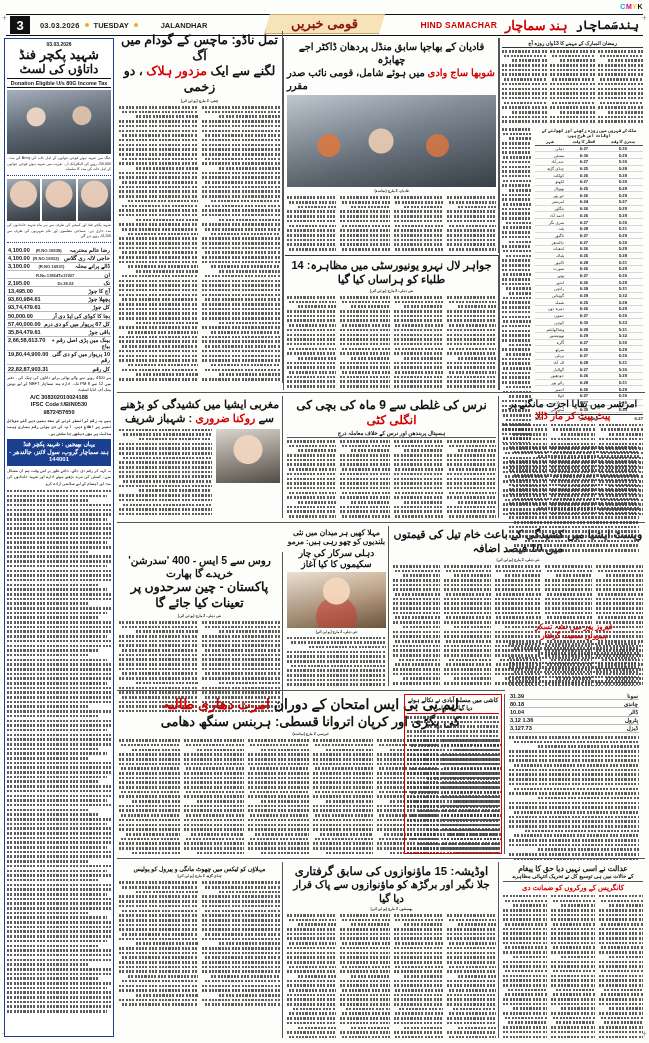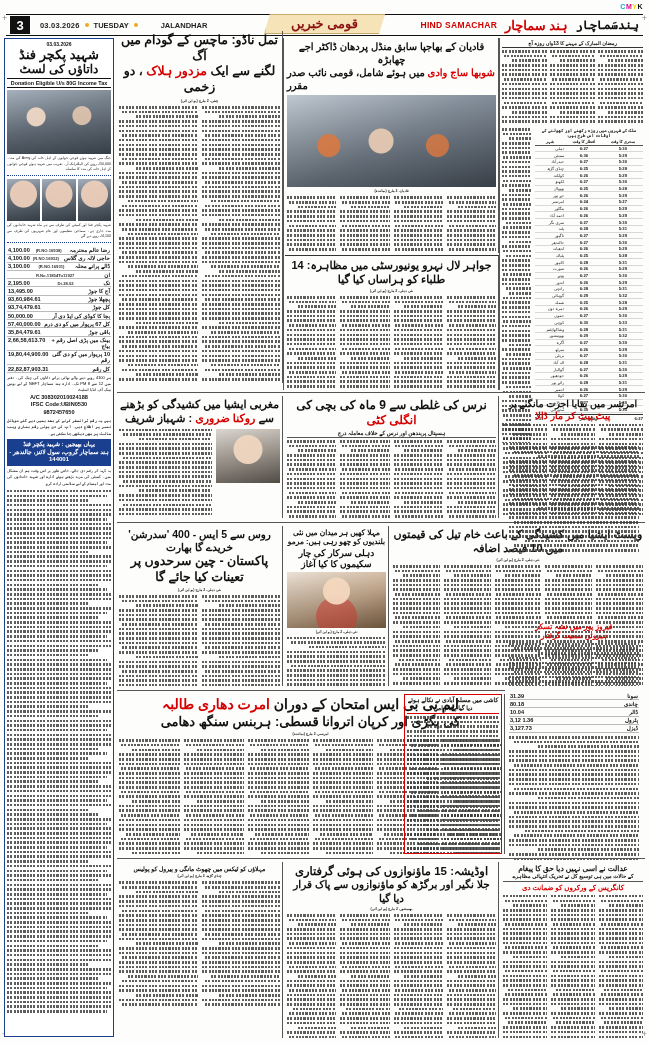--- a/index.html
+++ b/index.html
@@ -1354,21 +1354,21 @@
             <i></i>
             <i></i>
             <i></i>
         </span>
       </div>
     </div>
   </div>
 
   <div class="hrule" style="left:117px;top:522px;width:528px;"></div>
 
-  <div class="section-box" style="left:117px;top:526px;width:166px;height:160px;padding:2px;border-right:.7px solid #555;">
+  <div class="section-box" style="left:117px;top:552px;width:166px;height:160px;padding:2px;border-right:.7px solid #555;">
     <div class="hl-main" style="font-size:10.5px;line-height:1.25;text-align:center;">روس سے 5 ایس - 400 'سدرشن' خریدے گا بھارت</div>
     <div class="hl-main" style="font-size:12.5px;line-height:1.25;text-align:center;">پاکستان - چین سرحدوں پر تعینات کیا جائے گا</div>
     <div class="ublock" style="font-size:3.5px;margin-top:2px;text-align:center;font-weight:bold;">نئی دہلی، 2 مارچ (یو این آئی)</div>
     <div style="display:flex;gap:4px;margin-top:2px;">
       <div style="flex:1;" class="ublock">
         <span class="faux">
           <i></i>
             <i></i>
             <i></i>
             <i></i>
@@ -1999,21 +1999,21 @@
 
         </span>
       </div>
     </div>
   </div>
 
   <div class="section-box" style="left:285px;top:862px;width:214px;height:176px;padding:2px;border-right:.7px solid #555;">
     <div class="hl-main" style="font-size:11.5px;line-height:1.25;text-align:center;">
       <span>اوڈیشہ:</span>
       <span class="big-num">15</span>
-      <span>ماؤنوازوں کی ہوئی گرفتاری</span>
+      <span>ماؤنوازوں کی سابق گرفتاری</span>
     </div>
     <div class="hl-main" style="font-size:10.5px;line-height:1.25;text-align:center;">جلا نگیر اور برگڑھ کو ماؤنوازوں سے پاک قرار دیا گیا</div>
     <div class="ublock" style="font-size:3.5px;margin-top:2px;text-align:center;font-weight:bold;">بھبنیشور، 2 مارچ (یو این آئی)</div>
     <div style="display:flex;gap:4px;margin-top:2px;">
       <div style="flex:1;" class="ublock">
         <span class="faux">
           <i></i>
             <i></i>
             <i></i>
             <i></i>

